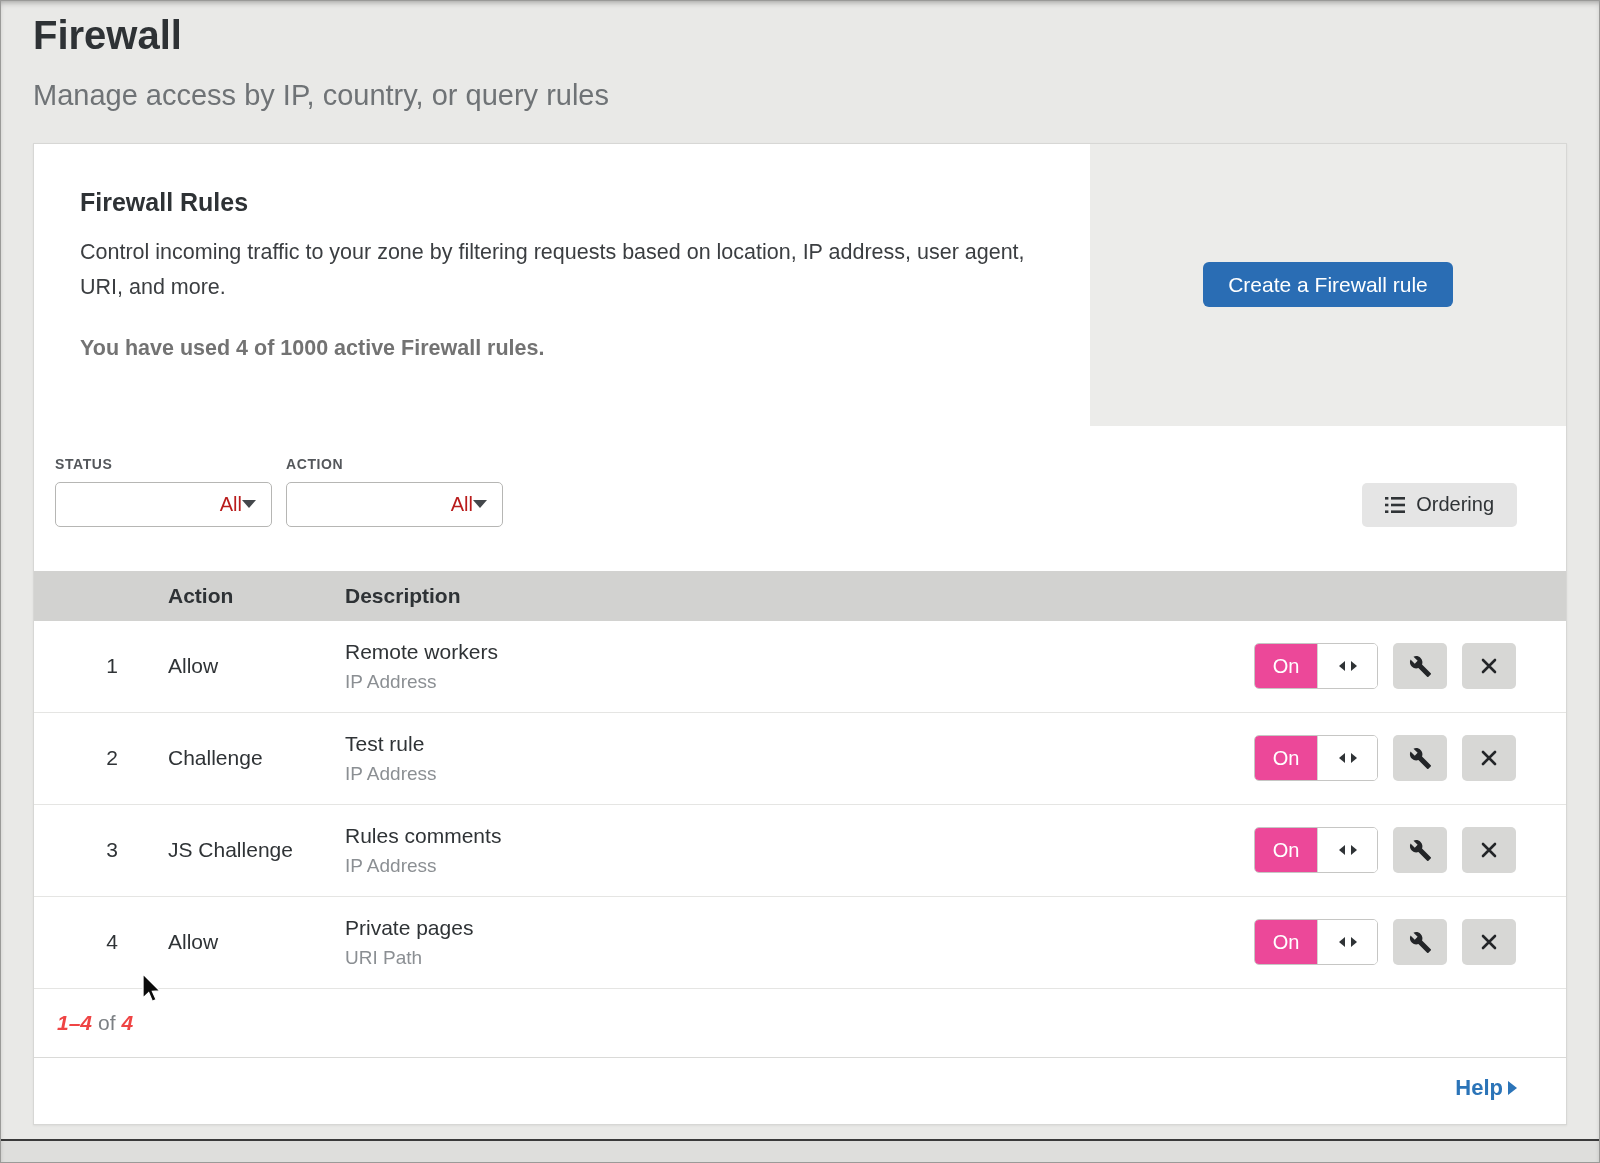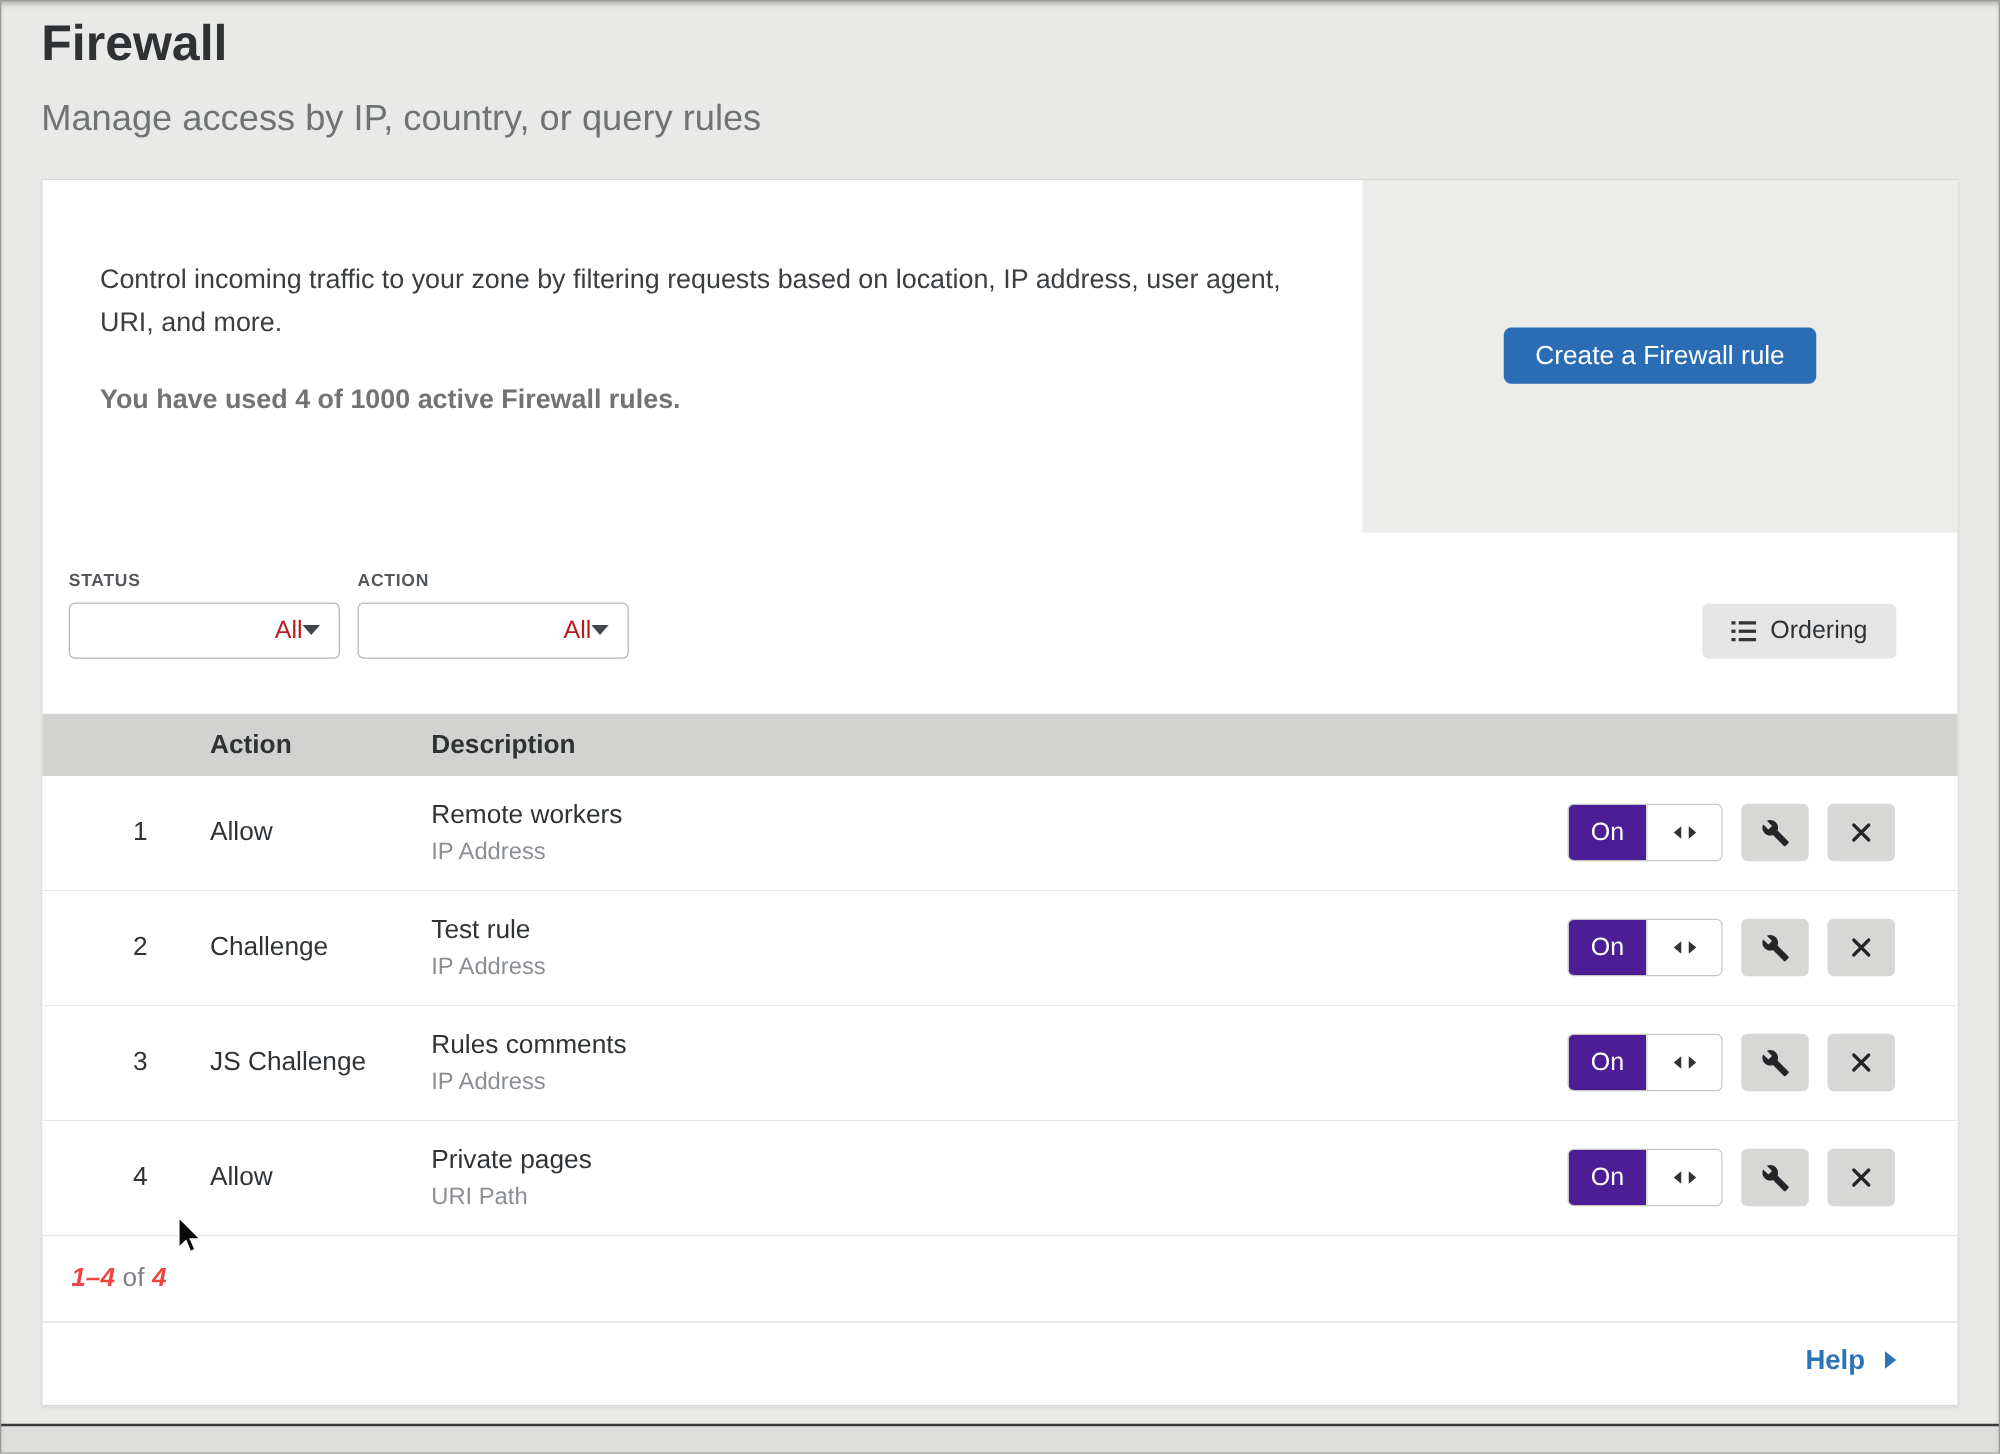--- a/index.html
+++ b/index.html
@@ -87,52 +87,53 @@
     align-items: center; height: 92px;
     border-bottom: 1px solid #e5e5e3; padding-right: 50px; background: #fff;
   }
   .row-num { text-align: right; padding-right: 50px; font-size: 21px; color: #2f3336; }
   .row-action { font-size: 21px; color: #2f3336; }
   .row-desc-title { font-size: 21px; color: #2f3336; }
   .row-desc-sub { font-size: 19px; color: #8b8f93; margin-top: 7px; }
   .controls { display: flex; align-items: center; gap: 15px; justify-content: flex-end; }
 
   .toggle { display: flex; height: 46px; border: 1px solid #c6c6c4; border-radius: 5px; overflow: hidden; cursor: pointer; background: #fff; }
-  .toggle-on { width: 62px; background: #4c1d95; color: #fff; font-size: 20px; display: flex; align-items: center; justify-content: center; }
+  .toggle-on { width: 62px; background: #ec4899; color: #fff; font-size: 20px; display: flex; align-items: center; justify-content: center; }
   .toggle-knob { width: 60px; background: #fff; border-left: 1px solid #d4d4d2; display: flex; align-items: center; justify-content: center; gap: 6px; }
   .knob-arrows { display: flex; align-items: center; gap: 6px; }
   .tri-l { width: 0; height: 0; border-top: 5px solid transparent; border-bottom: 5px solid transparent; border-right: 6px solid #2f3336; display: inline-block; }
   .tri-r { width: 0; height: 0; border-top: 5px solid transparent; border-bottom: 5px solid transparent; border-left: 6px solid #2f3336; display: inline-block; }
 
   .icon-btn {
     width: 54px; height: 46px; background: #d7d7d5; border: none; border-radius: 5px;
     display: flex; align-items: center; justify-content: center; cursor: pointer;
   }
 
   .pagination { padding: 22px 23px; font-size: 21px; border-bottom: 1px solid #dadad8; }
   .pg-strong { font-weight: 700; color: #ef4444; font-style: italic; }
   .pg-of { color: #7c8084; margin: 0 6px; }
 
   .help-row { padding: 17px 49px 23px; display: flex; justify-content: flex-end; }
-  .help-link { display: flex; align-items: center; gap: 16px; color: #2b74b8; font-size: 22px; font-weight: 600; text-decoration: none; cursor: pointer; }
+  .help-link { display: flex; align-items: center; gap: 5px; color: #2b74b8; font-size: 22px; font-weight: 600; text-decoration: none; cursor: pointer; }
   .help-arrow { width: 0; height: 0; border-top: 7px solid transparent; border-bottom: 7px solid transparent; border-left: 9px solid #2b74b8; display: inline-block; }
 
   .mouse-cursor { position: absolute; left: 140px; top: 973px; z-index: 60; pointer-events: none; line-height: 0; }
 </style>
 </head>
 <body>
 
 <div class="page">
   <h1 class="page-title">Firewall</h1>
   <p class="page-subtitle">Manage access by IP, country, or query rules</p>
 
   <div class="card">
 
     <div class="card-top">
       <div class="card-top-left">
+        <h2 class="panel-heading">Firewall Rules</h2>
         <p class="panel-desc">Control incoming traffic to your zone by filtering requests based on location, IP address, user agent, URI, and more.</p>
         <p class="panel-usage">You have used 4 of 1000 active Firewall rules.</p>
       </div>
       <div class="card-top-right">
         <button class="create-btn">Create a Firewall rule</button>
       </div>
     </div>
 
     <div class="filters">
 

